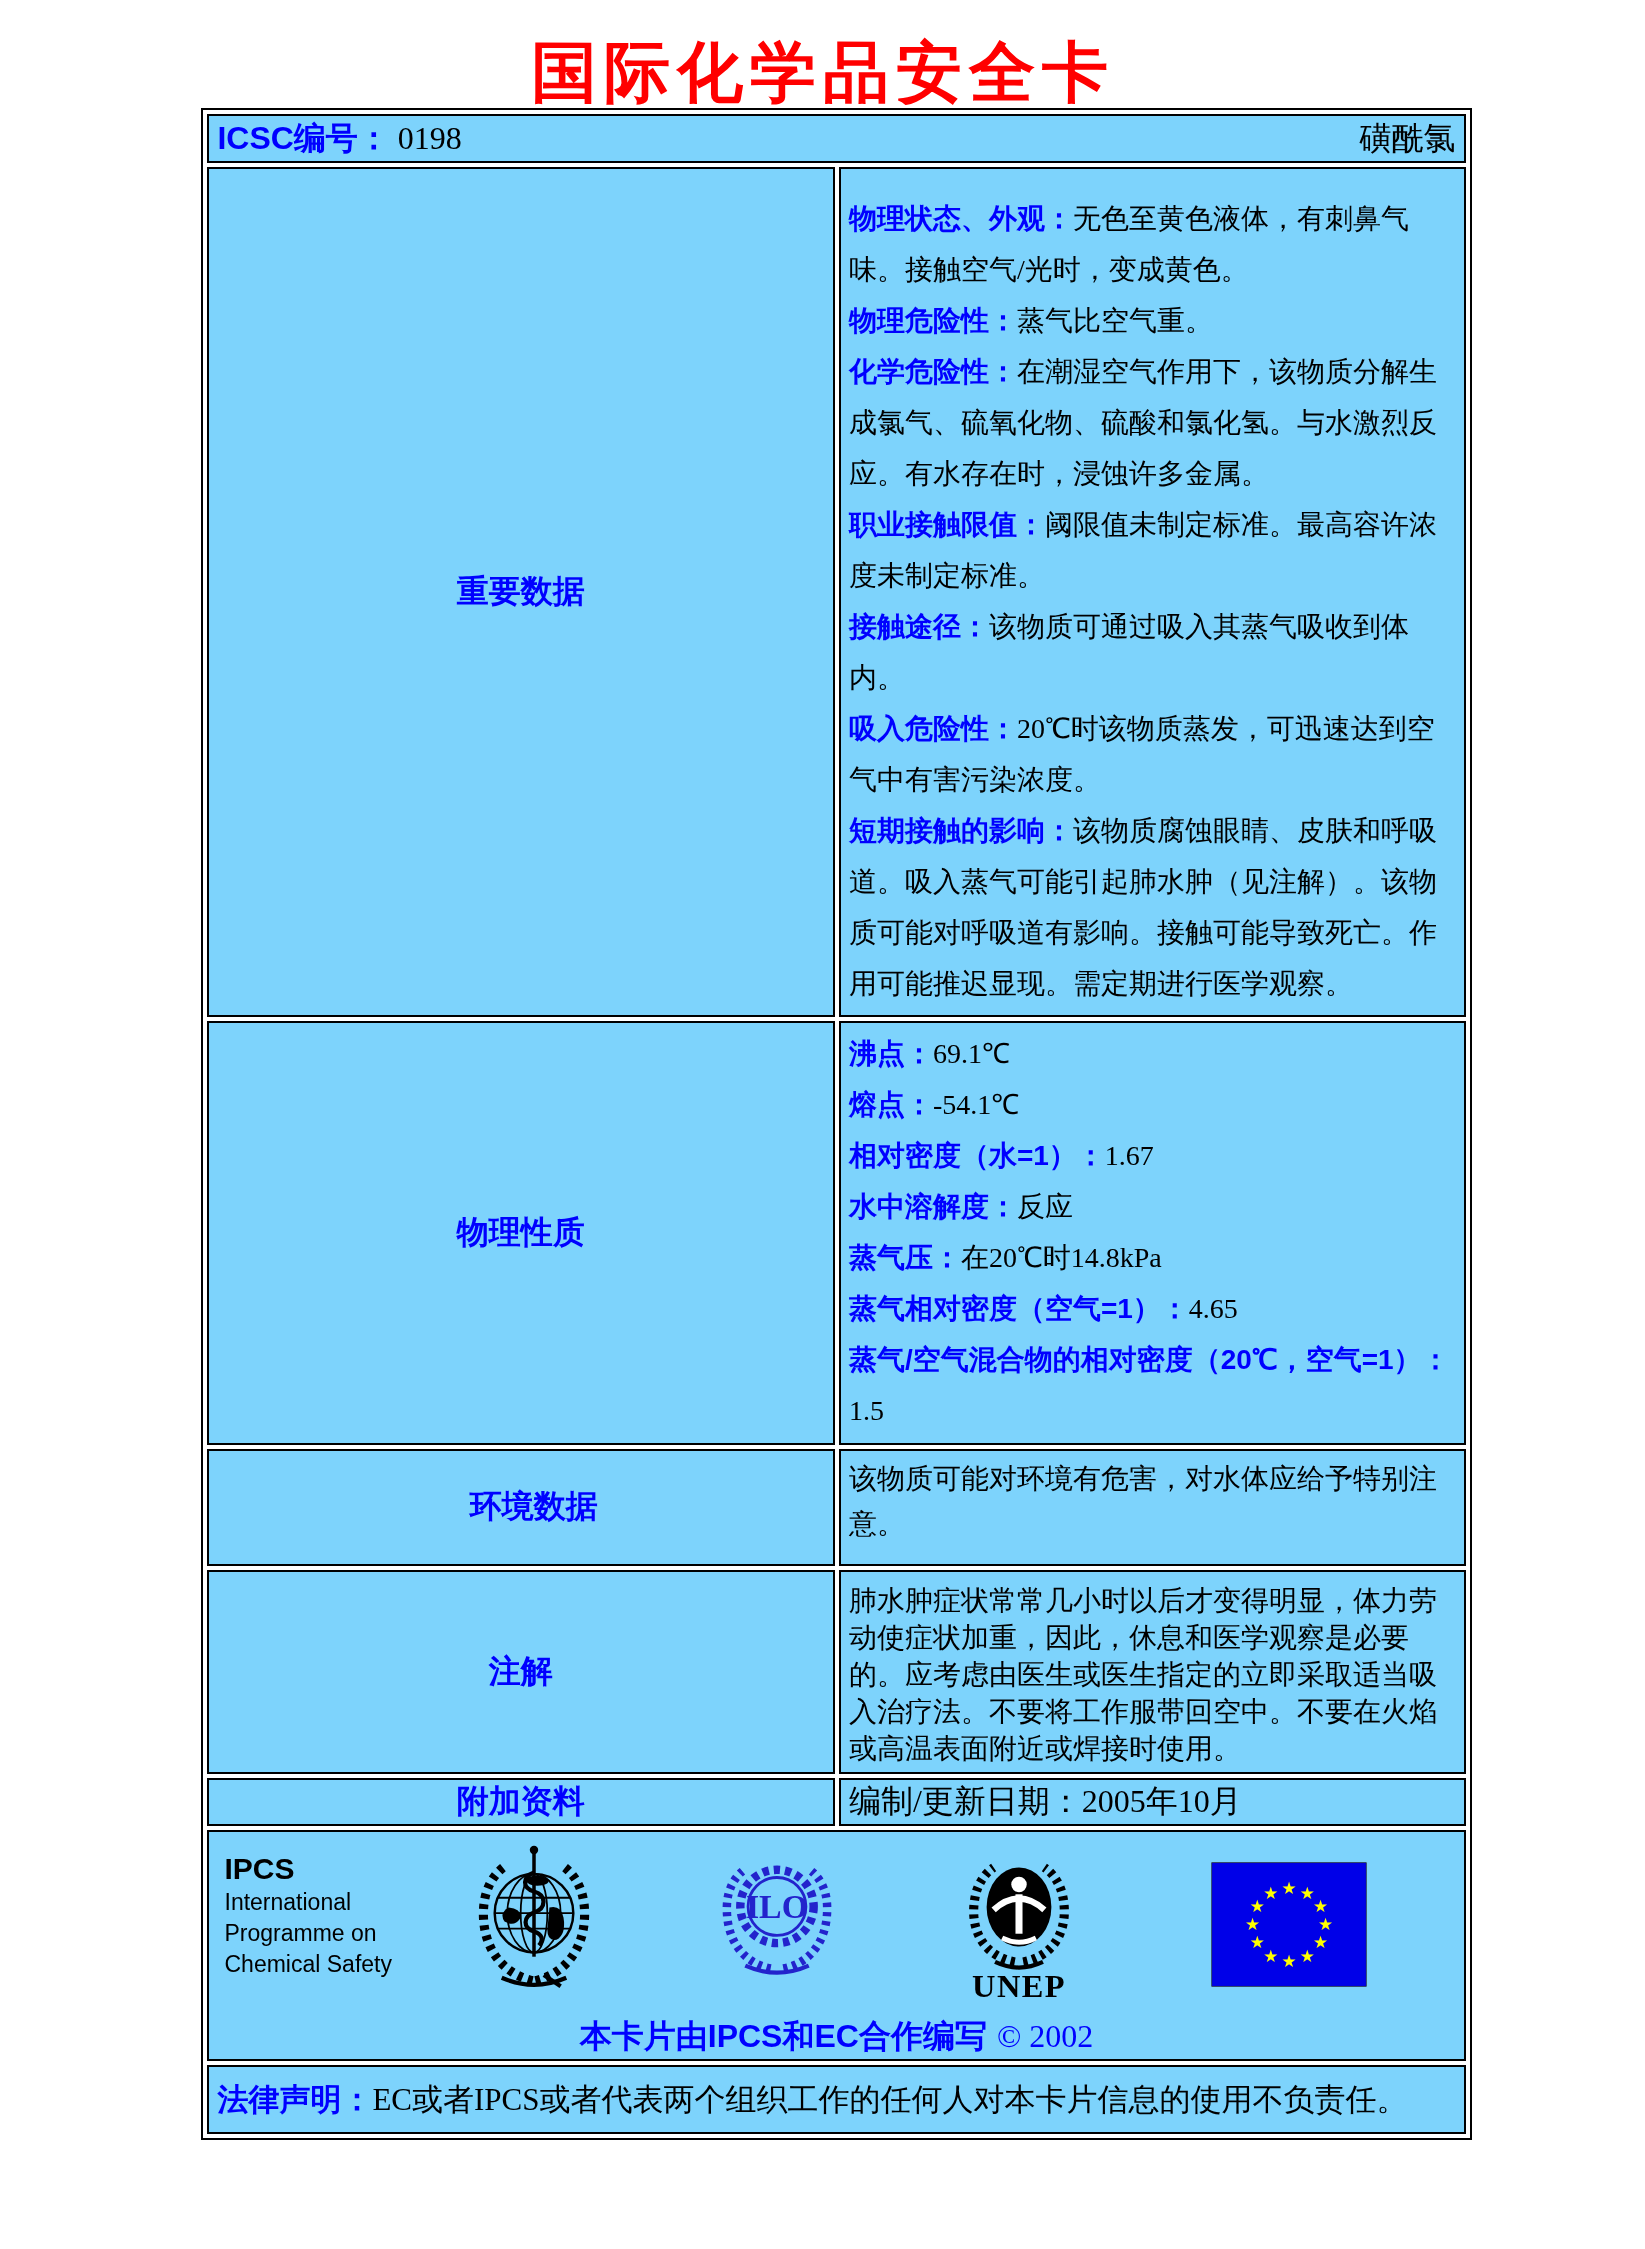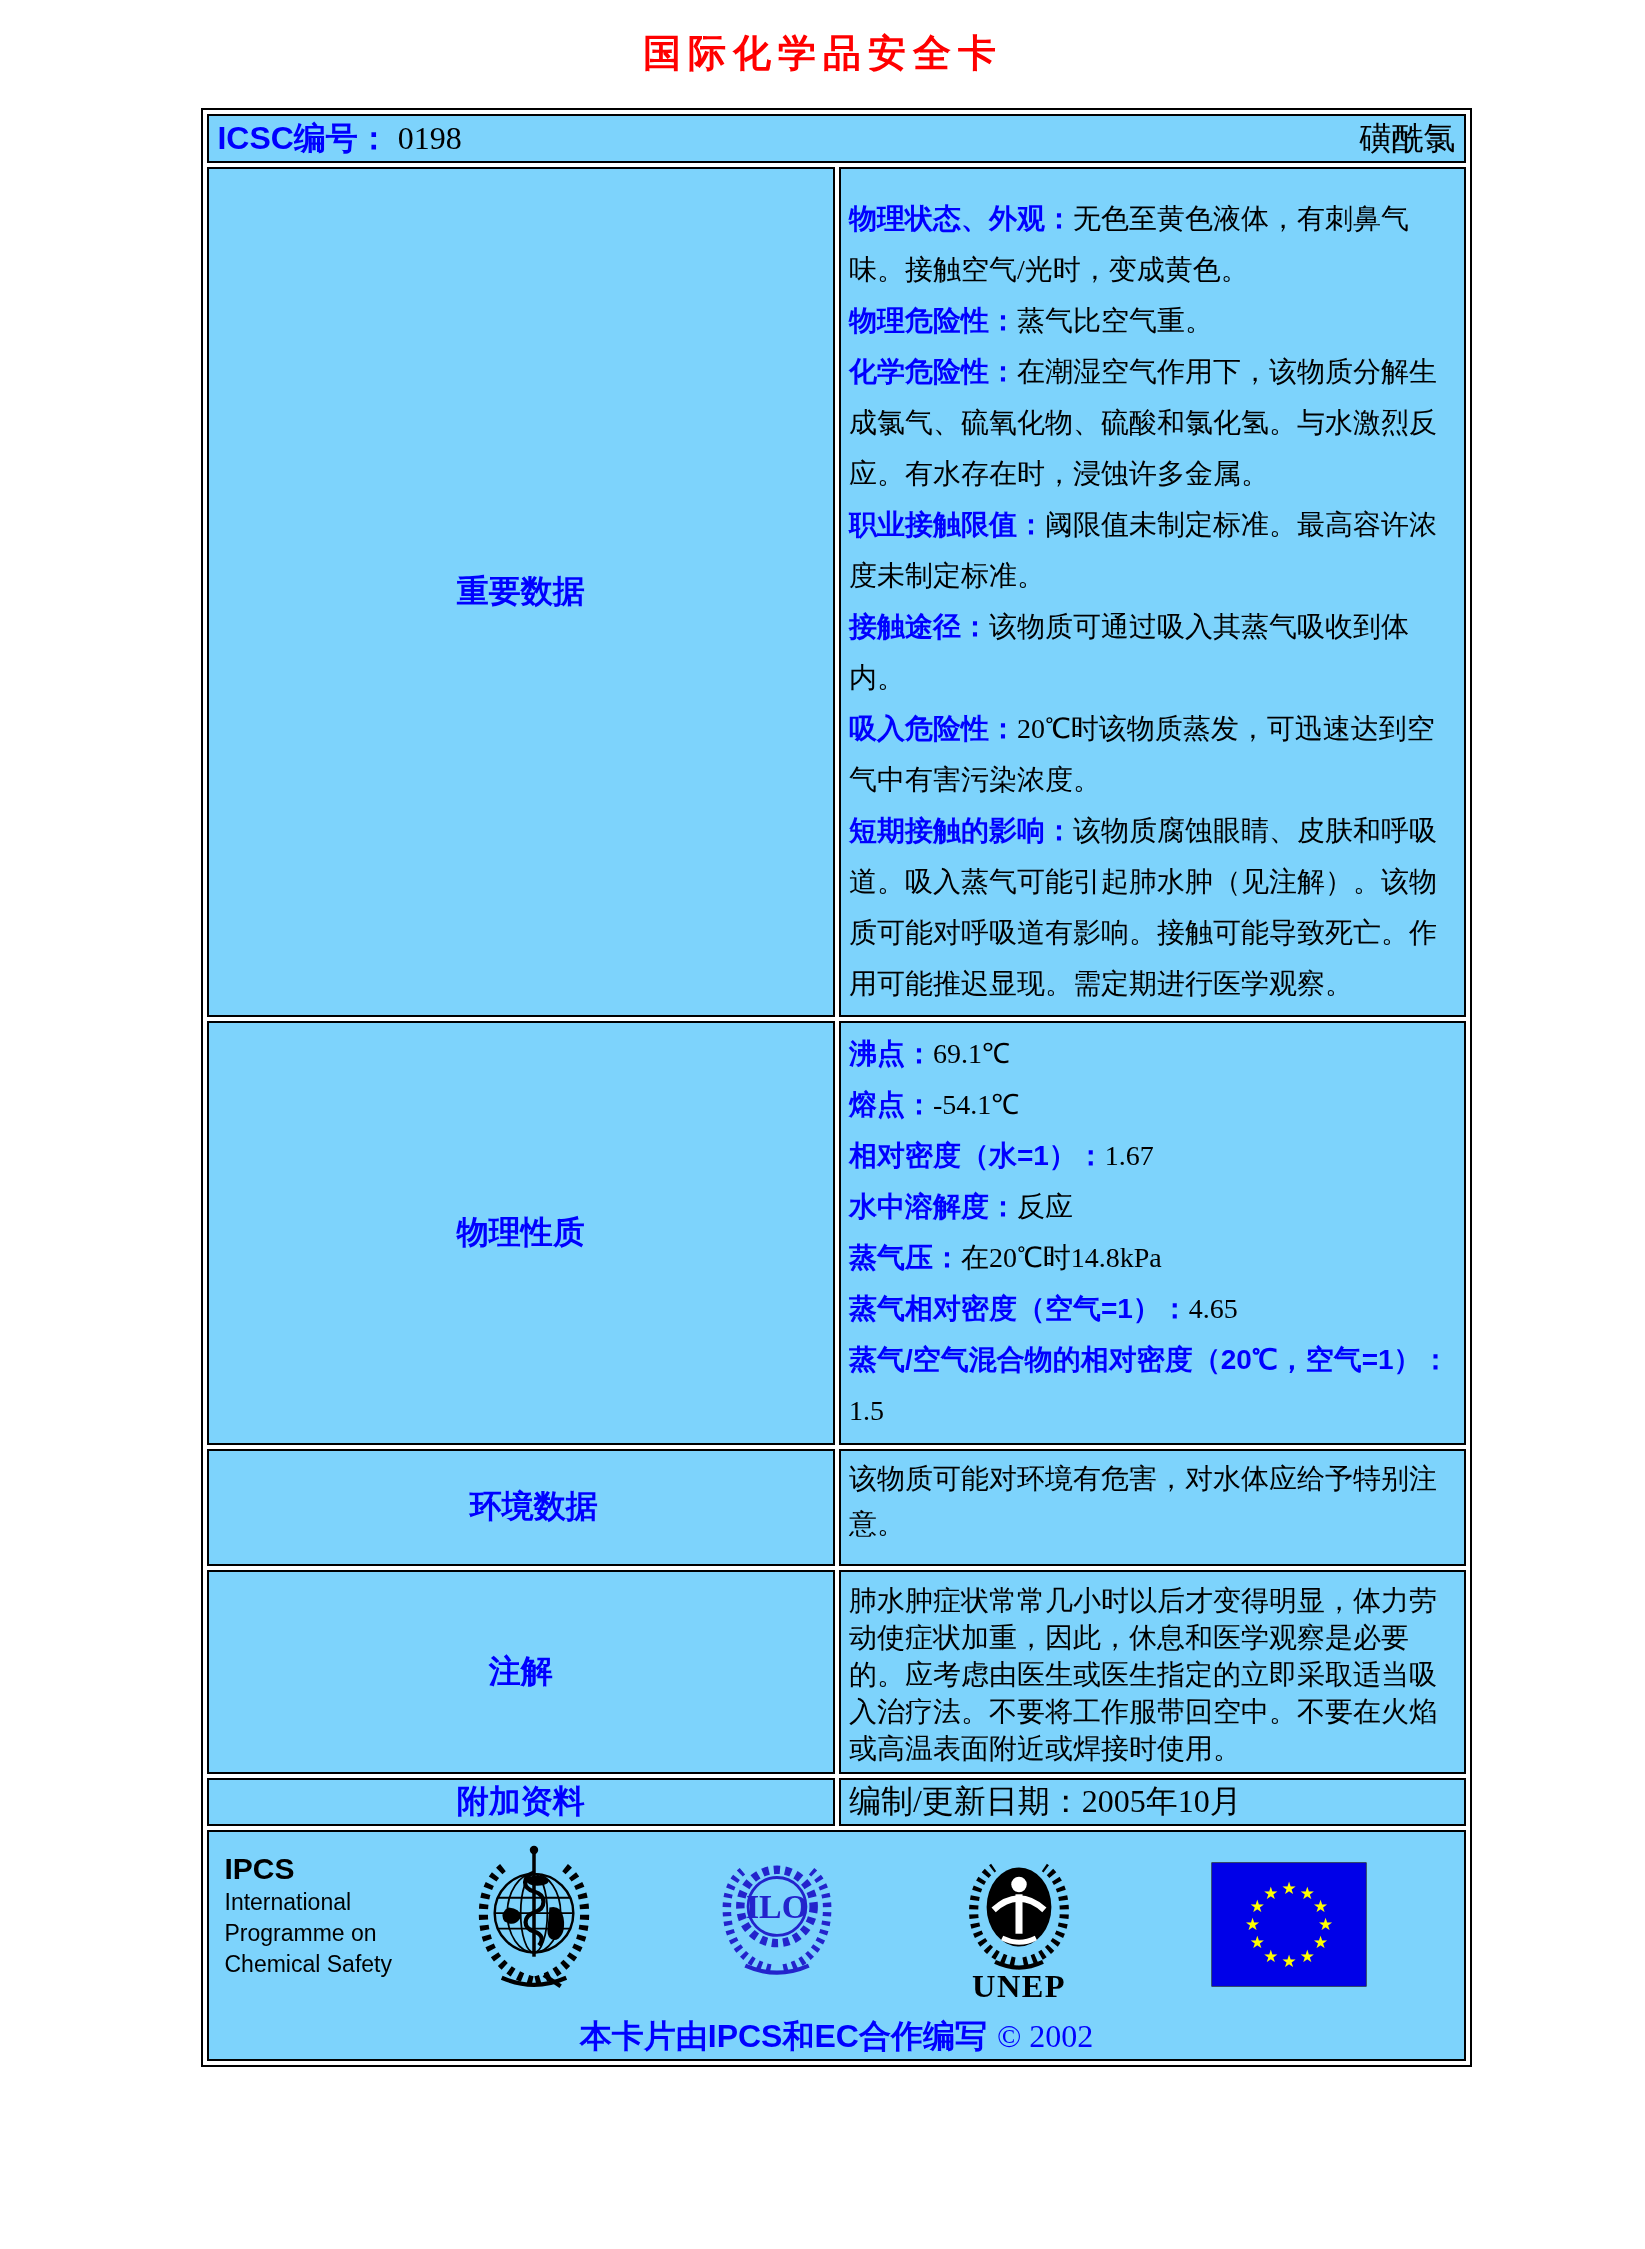--- a/index.html
+++ b/index.html
@@ -6,21 +6,21 @@
   body {
     width:1646px; height:2250px;
     background:#ffffff;
     position:relative;
     font-family:"Liberation Serif", serif;
     color:#000;
   }
   .title {
     position:absolute; top:28px; left:0; width:100%;
     margin:0; text-align:center;
-    font-size:38px; font-weight:bold; color:#ff0000;
+    font-size:66px; font-weight:bold; color:#ff0000;
     letter-spacing:7px;
     font-family:"Liberation Serif", serif;
   }
   table.card {
     position:absolute; left:201px; top:108px;
     width:1271px;
     border:2.8px solid #000;
     border-collapse:separate;
     border-spacing:4.2px;
     table-layout:fixed;
@@ -221,15 +221,20 @@
           <text x="85" y="52">★</text>
         </g>
       </svg>
 
       <div class="copyright-line">
         <span class="copyright-main">本卡片由IPCS和EC合作编写</span><span class="copyright-year">© 2002</span>
       </div>
     </td>
   </tr>
 
+  <tr>
+    <td colspan="2" class="legal-cell">
+      <span class="hei blue">法律声明：</span><span>EC或者IPCS或者代表两个组织工作的任何人对本卡片信息的使用不负责任。</span>
+    </td>
+  </tr>
 </tbody>
   </table>
 
 
 </body></html>

